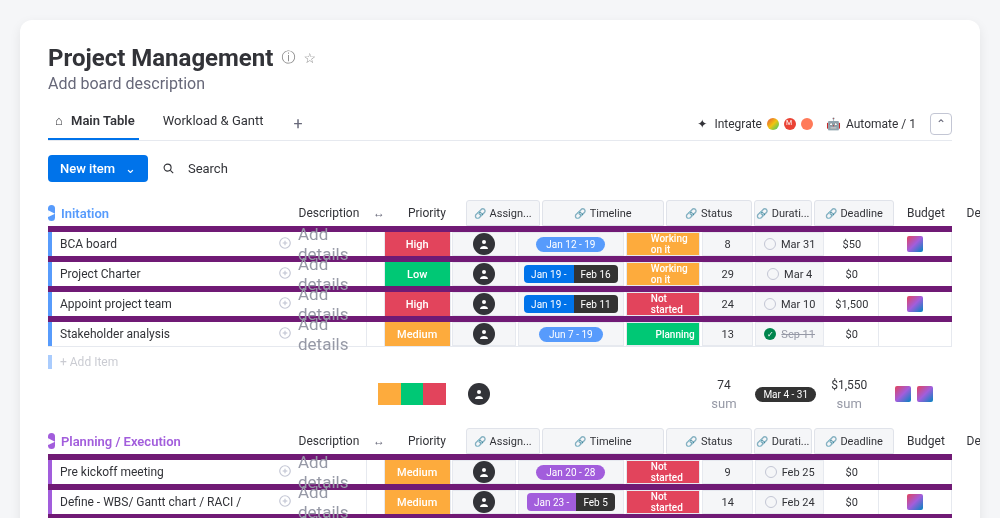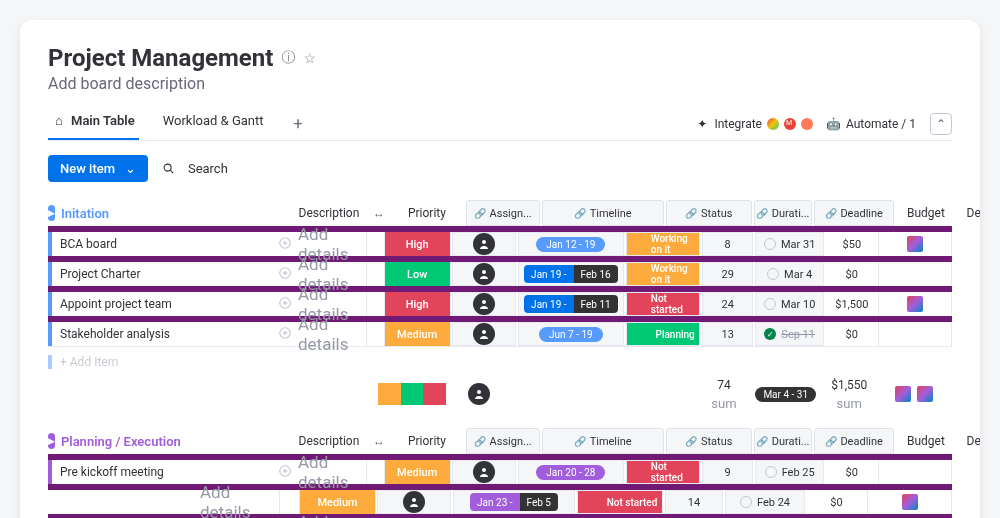--- a/index.html
+++ b/index.html
@@ -391,20 +391,30 @@
             <div class="stat-pill" style="background:#e2445c">Not started</div>
           </div>
     <div class="cell cell-hdr-shaded w-dur">9</div>
     <div class="cell cell-hdr-shaded w-dead">
             <div class="dead-cell"><span class="radio-empty"></span>Feb 25</div>
           </div>
     <div class="cell w-budget">$0</div>
     <div class="cell w-deliv"></div>
   </div>
   <div class="row">
+    <div class="row-left" style="border-color:#a25ddc">
+      Define - WBS/ Gantt chart / RACI /
+      <span class="row-expand">
+        <svg width="14" height="14" viewBox="0 0 24 24" fill="none" stroke="#c3c6d4" stroke-width="2">
+                <circle cx="12" cy="12" r="9"></circle>
+                <line x1="12" y1="8" x2="12" y2="16"></line>
+                <line x1="8" y1="12" x2="16" y2="12"></line>
+              </svg>
+      </span>
+    </div>
     <div class="cell desc w-desc">Add details</div>
     <div class="cell w-drag"></div>
     <div class="cell w-prio">
             <div class="prio-pill" style="background:#fdab3d">Medium</div>
           </div>
     <div class="cell cell-hdr-shaded w-assign">
             <div class="avatar">
               <svg viewBox="0 0 24 24">
                 <circle cx="12" cy="8" r="4"></circle>
                 <path d="M4 22c0-4 4-6 8-6s8 2 8 6z"></path>

